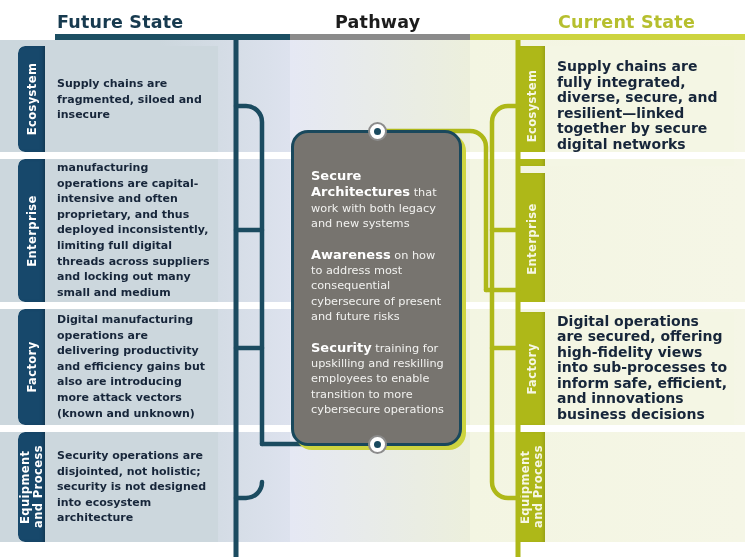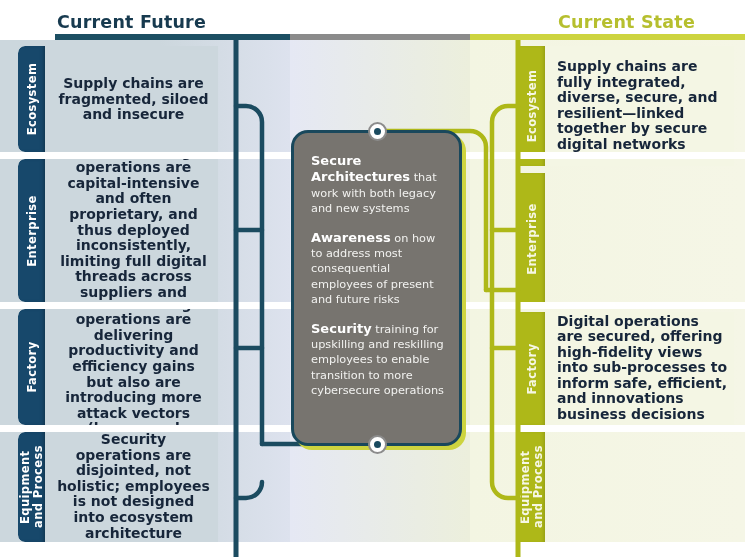--- a/index.html
+++ b/index.html
@@ -58,23 +58,22 @@
     letter-spacing: .4px; line-height: 13px; text-align: center;
     white-space: nowrap;
   }
   .lbody {
     position: absolute; left: 27px; top: 0; right: 0; height: 100%;
     background: #ccd7dd;
   }
   .ltext {
     position: absolute; left: 12px; right: 8px; top: 50%;
     transform: translateY(-50%);
-    font-size: 14px; font-weight: bold; line-height: 15.6px;
+    font-size: 11px; font-weight: bold; line-height: 15.6px;
     color: #17263a;
-    text-align: center;
   }
 
   
   .rrow { position: absolute; left: 518px; width: 216px; }
   .rtab {
     position: absolute; left: 0; top: 0; width: 27px; height: 100%;
     background: #aeb818;
     box-shadow: inset -3px 0 5px -3px rgba(0,0,0,.25);
   }
   .rtab-label {
@@ -100,21 +99,21 @@
   #pathbox {
     position: absolute; left: 291px; top: 130px;
     width: 171px; height: 316px;
     background: #77746f;
     border: 3px solid #19485c;
     border-radius: 17px;
     box-shadow: 4px 4px 0 0 #cdd43f;
     z-index: 6;
   }
   #pathbox-inner { position: absolute; left: 17px; right: 12px; top: 20px; }
-  .p-item { margin-bottom: 13px; }
+  .p-item { margin-bottom: 13px; margin-top: 15px; }
   .p-item:last-child { margin-bottom: 0; }
   .p-text {
     font-size: 11.3px; line-height: 15.4px; color: #f2f2f0;
     font-weight: normal;
   }
   .p-text b { font-size: 13px; font-weight: bold; color: #ffffff; }
 
   
   .dot {
     position: absolute; width: 19px; height: 19px; border-radius: 50%;
@@ -128,21 +127,22 @@
   }
 
   svg.wires { position: absolute; left: 0; top: 0; width: 745px; height: 557px;
               z-index: 5; pointer-events: none; }
 </style>
 </head>
 <body>
 
 <div id="root">
 
-  <div class="hdr" id="hdr-current">Current Future</div>
+  <div class="hdr" id="hdr-current">Future State</div>
+  <div class="hdr" id="hdr-pathway">Pathway</div>
   <div class="hdr" id="hdr-future">Current State</div>
 
   <div class="rule" id="rule-current"></div>
   <div class="rule" id="rule-pathway"></div>
   <div class="rule" id="rule-future"></div>
 
   <div class="band" id="band-left"></div>
   <div class="band" id="band-mid"></div>
   <div class="band" id="band-right"></div>
 
@@ -176,21 +176,21 @@
       <path d="M486 290 H518"></path>
     </g>
   </svg>
 
   <div id="pathbox">
     <div id="pathbox-inner">
       <div class="p-item">
         <div class="p-text"><b>Secure Architectures</b><span> that work with both legacy and new systems</span></div>
       </div>
       <div class="p-item">
-        <div class="p-text"><b>Awareness</b><span> on how to address most consequential employees of present and future risks</span></div>
+        <div class="p-text"><b>Awareness</b><span> on how to address most consequential cybersecure of present and future risks</span></div>
       </div>
       <div class="p-item">
         <div class="p-text"><b>Security</b><span> training for upskilling and reskilling employees to enable transition to more cybersecure operations</span></div>
       </div>
     </div>
   </div>
 
   <div class="dot" id="dot-top">
     <div class="dot-core"></div>
   </div>
@@ -223,21 +223,21 @@
     <div class="lbody">
       <div class="ltext">Digital manufacturing operations are delivering productivity and efficiency gains but also are introducing more attack vectors (known and unknown)</div>
     </div>
   </div>
 
   <div class="lrow" style="top:432px;height:110px;border-radius:7px 0 0 7px;overflow:hidden;">
     <div class="ltab">
       <span class="ltab-label" style="white-space:normal;height:92px;">Equipment and Process</span>
     </div>
     <div class="lbody">
-      <div class="ltext">Security operations are disjointed, not holistic; employees is not designed into ecosystem architecture</div>
+      <div class="ltext">Security operations are disjointed, not holistic; security is not designed into ecosystem architecture</div>
     </div>
   </div>
 
   <div class="rrow" style="top:46px;height:120px;">
     <div class="rtab">
       <span class="rtab-label">Ecosystem</span>
     </div>
     <div class="rbody">
       <div class="rtext">Supply chains are fully integrated, diverse, secure, and resilient—linked together by secure digital networks</div>
     </div>

